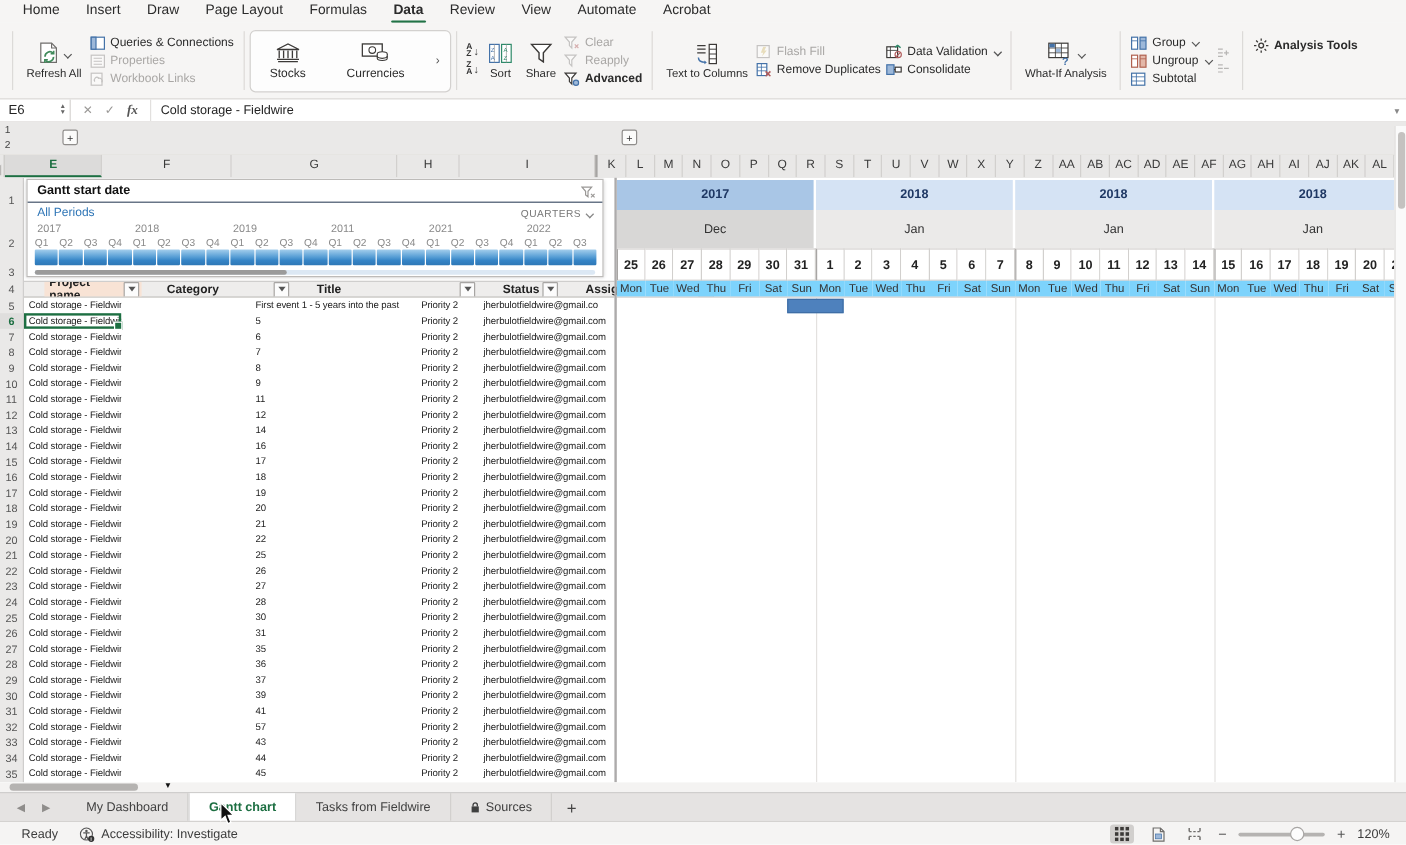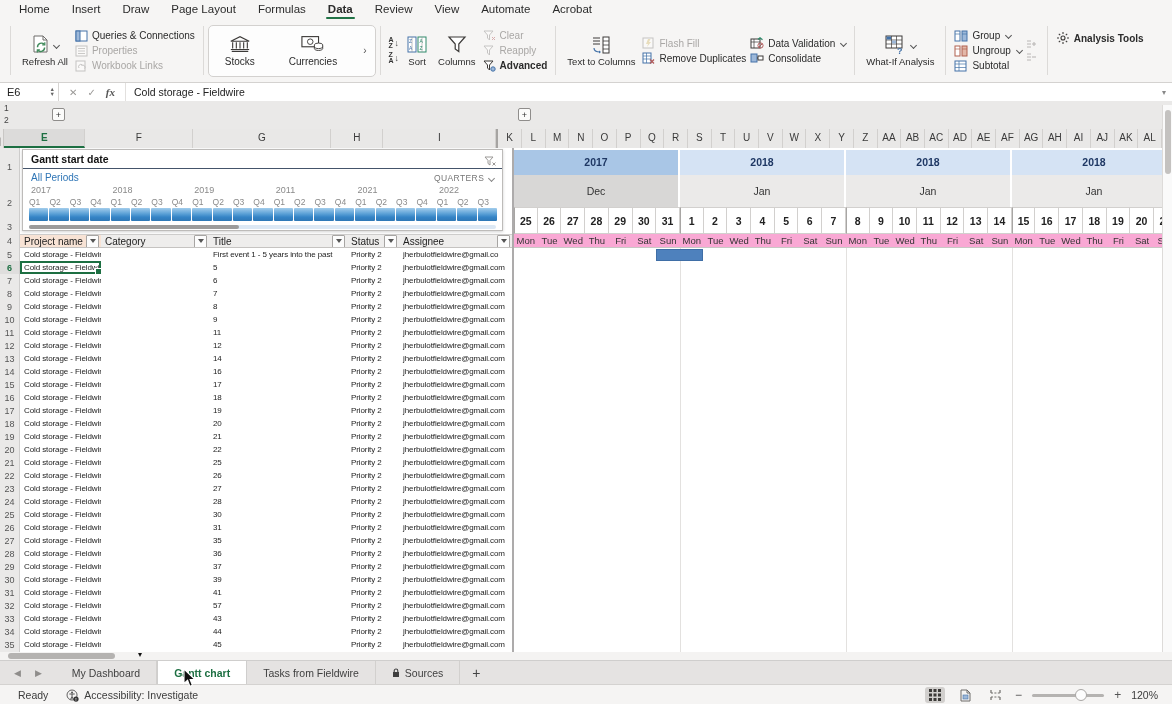--- a/index.html
+++ b/index.html
@@ -56,38 +56,38 @@
   .chcell{height:19px;line-height:18px;text-align:center;border-right:1px solid #d2d0ce;box-sizing:border-box;flex:none;}
   .chcell.selcol{background:#dcdbda;border-bottom:2px solid #1d6f42;font-weight:bold;color:#1d6f42;}
   .chsplit{width:2px;background:#a6a4a2;height:19px;flex:none;}
   
   .grid{position:absolute;top:148px;left:0;width:1162px;height:504px;background:#fff;overflow:hidden;}
   .rowhdrs{position:absolute;left:0;top:0;width:20px;height:100%;background:#eae9e8;border-right:1px solid #cfcecd;box-sizing:border-box;}
   .rh{width:100%;text-align:center;font-size:9px;color:#555;box-sizing:border-box;border-bottom:1px solid #dddcdb;display:flex;align-items:center;justify-content:center;}
   .rh.selrow{color:#1d6f42;font-weight:bold;background:#dfdedd;}
   .lpane{position:absolute;left:20px;top:0;width:492px;height:100%;}
   .thead{position:absolute;left:0;top:86px;width:492px;height:14px;background:#eeedec;border-top:1px solid #cfcecd;border-bottom:1px solid #c5c3c1;display:flex;box-sizing:border-box;}
-  .thcell{height:100%;display:flex;align-items:center;box-sizing:border-box;padding-left:4px;font-size:10px;font-weight:normal;color:#222;flex:none;overflow:hidden;}
+  .thcell{height:100%;display:flex;align-items:center;box-sizing:border-box;padding-left:4px;font-size:10px;font-weight:bold;color:#222;flex:none;overflow:hidden;margin-left:17px;}
   .thcell.peach{background:#f8e3d5;}
   .filterbtn{margin-left:auto;margin-right:2px;width:11px;height:11px;background:#fcfcfc;border:1px solid #a7a5a3;border-radius:1px;display:flex;align-items:center;justify-content:center;flex:none;}
   .filterbtn::after{content:"";border-left:3px solid transparent;border-right:3px solid transparent;border-top:4px solid #555;}
   .drow{position:absolute;left:0;width:492px;height:13px;display:flex;}
   .dcell{height:13px;line-height:13px;font-size:8px;letter-spacing:-.1px;color:#1c1c1c;padding-left:4px;box-sizing:border-box;overflow:hidden;white-space:nowrap;flex:none;}
   .split{position:absolute;left:512px;top:0;width:2px;height:100%;background:#adabab;}
   .rpane{position:absolute;left:514px;top:0;width:648px;height:100%;overflow:hidden;}
   .band{position:absolute;height:100%;box-sizing:border-box;border-right:2px solid #fff;text-align:center;}
   .yearband{position:absolute;top:2px;left:0;right:0;height:25px;}
   .yearband .band{font-size:10.5px;font-weight:bold;color:#1f3864;line-height:25px;}
   .monthband{position:absolute;top:27px;left:0;right:0;height:32px;}
   .monthband .band{font-size:10.5px;color:#333;line-height:32px;}
   .daynums{position:absolute;top:59px;left:0;right:0;height:27px;display:flex;}
   .dnum{flex:none;height:100%;box-sizing:border-box;background:#fff;border:1px solid #d2d0ce;border-left:none;display:flex;align-items:center;justify-content:center;font-size:10.5px;font-weight:bold;color:#222;}
   .dnum.wkstart{border-left:1px solid #a8a6a4;}
   .daynames{position:absolute;top:86px;left:0;right:0;height:14px;display:flex;border-bottom:1px solid #c9c7c5;box-sizing:border-box;}
-  .dname{flex:none;height:100%;font-size:9.5px;color:#333;text-align:center;line-height:13px;background:#f9a8d4;overflow:hidden;}
+  .dname{flex:none;height:100%;font-size:9.5px;color:#333;text-align:center;line-height:13px;background:#7dd3fc;overflow:hidden;}
   .wkline{position:absolute;top:100px;bottom:0;width:1px;background:#e3e1df;}
   .gantt-bar{position:absolute;height:12px;background:#4e81bd;border:1px solid #3f6ea6;box-sizing:border-box;}
   .selection{position:absolute;box-sizing:border-box;border:2px solid #1d6f42;background:transparent;}
   .fillhandle{position:absolute;right:-3px;bottom:-3px;width:5px;height:5px;background:#1d6f42;border:1px solid #fff;}
   
   .slicer{position:absolute;left:22px;top:1px;width:481px;height:82px;background:#fff;border:1px solid #bdbbb9;box-shadow:0 1px 3px rgba(0,0,0,.18);box-sizing:border-box;}
   .sl-title{position:absolute;left:8px;top:3px;font-size:10.5px;font-weight:bold;color:#111;}
   .sl-clear{position:absolute;right:6px;top:3px;}
   .sl-hr{position:absolute;left:0;right:0;top:18px;height:1px;background:#44546a;}
   .sl-period{position:absolute;left:8px;top:22px;font-size:10px;color:#2e75b6;}
@@ -236,21 +236,21 @@
             </svg>
         </div>
         <div class="rlabel">Sort</div>
       </div>
       <div class="rbig">
         <div class="ric">
           <svg width="20" height="20" viewBox="0 0 20 20">
               <path d="M2 2h16l-6.2 7v7.5L8.2 14V9z" fill="#fff" stroke="#3c3a38" stroke-width="1.2"></path>
             </svg>
         </div>
-        <div class="rlabel">Columns</div>
+        <div class="rlabel">Share</div>
       </div>
       <div class="rrowcol">
         <div class="rrow disabled">
           <svg width="13" height="12" viewBox="0 0 13 12">
               <path d="M1 1h9l-3.5 4v5L4.5 8V5z" fill="#fff" stroke="#8a8886"></path>
               <path d="M9 7l3 3M12 7l-3 3" stroke="#b05a5a"></path>
             </svg>
           <span>Clear</span>
         </div>
         <div class="rrow disabled">

